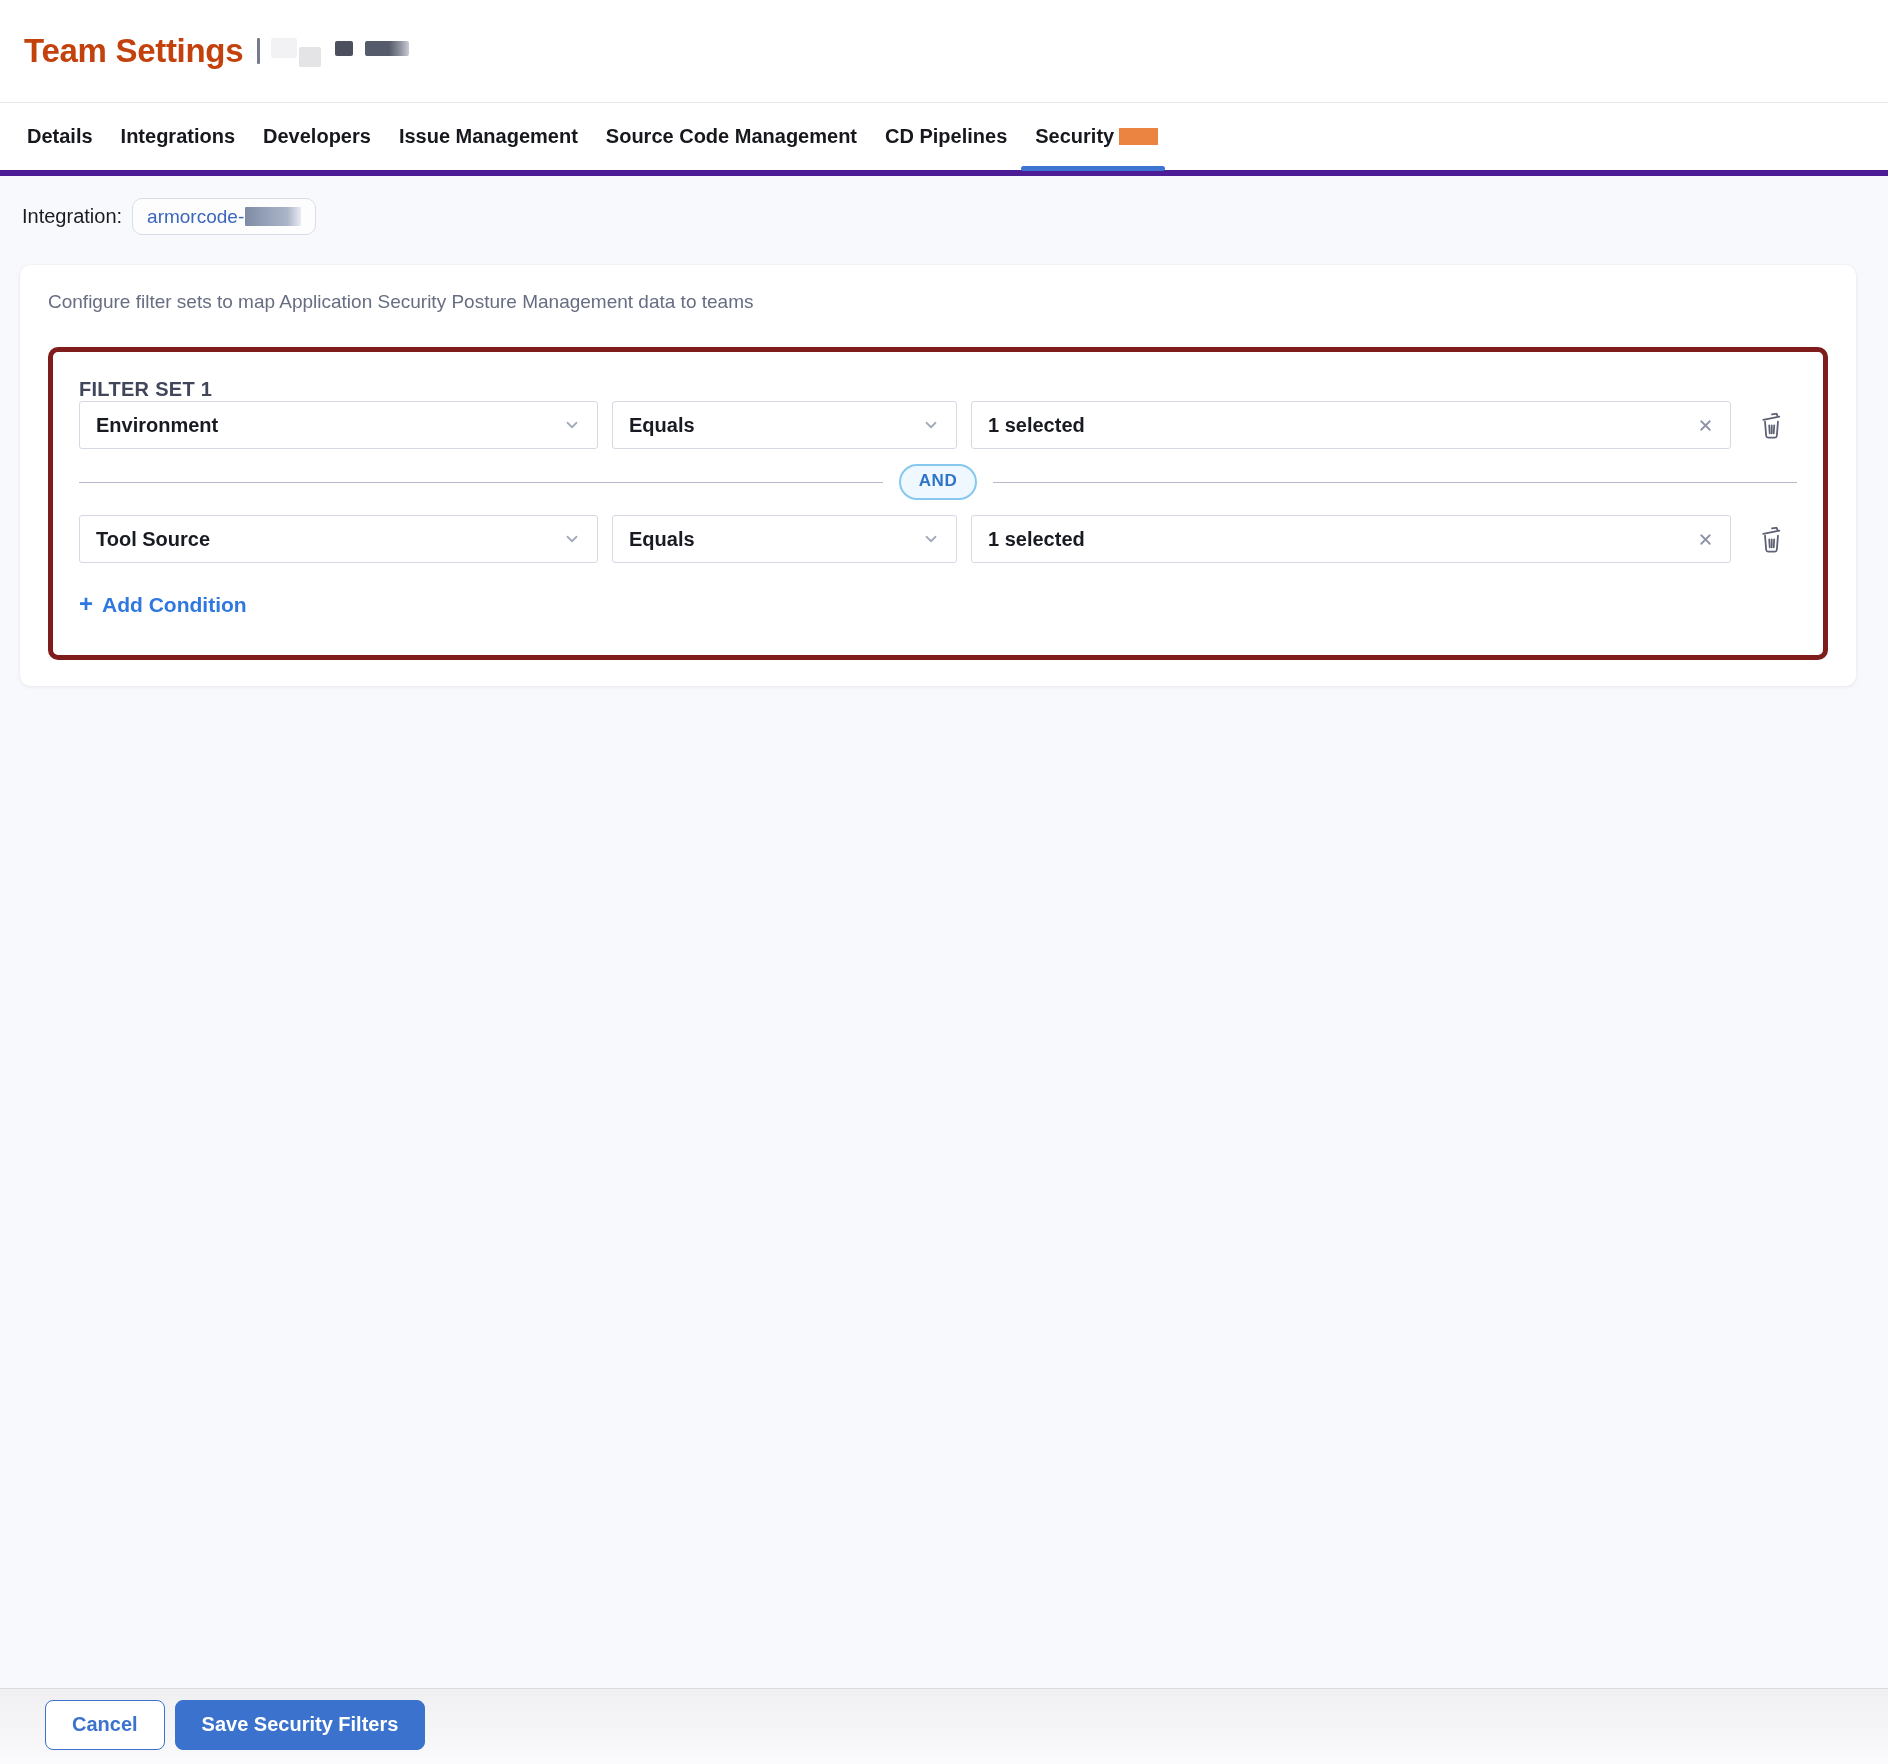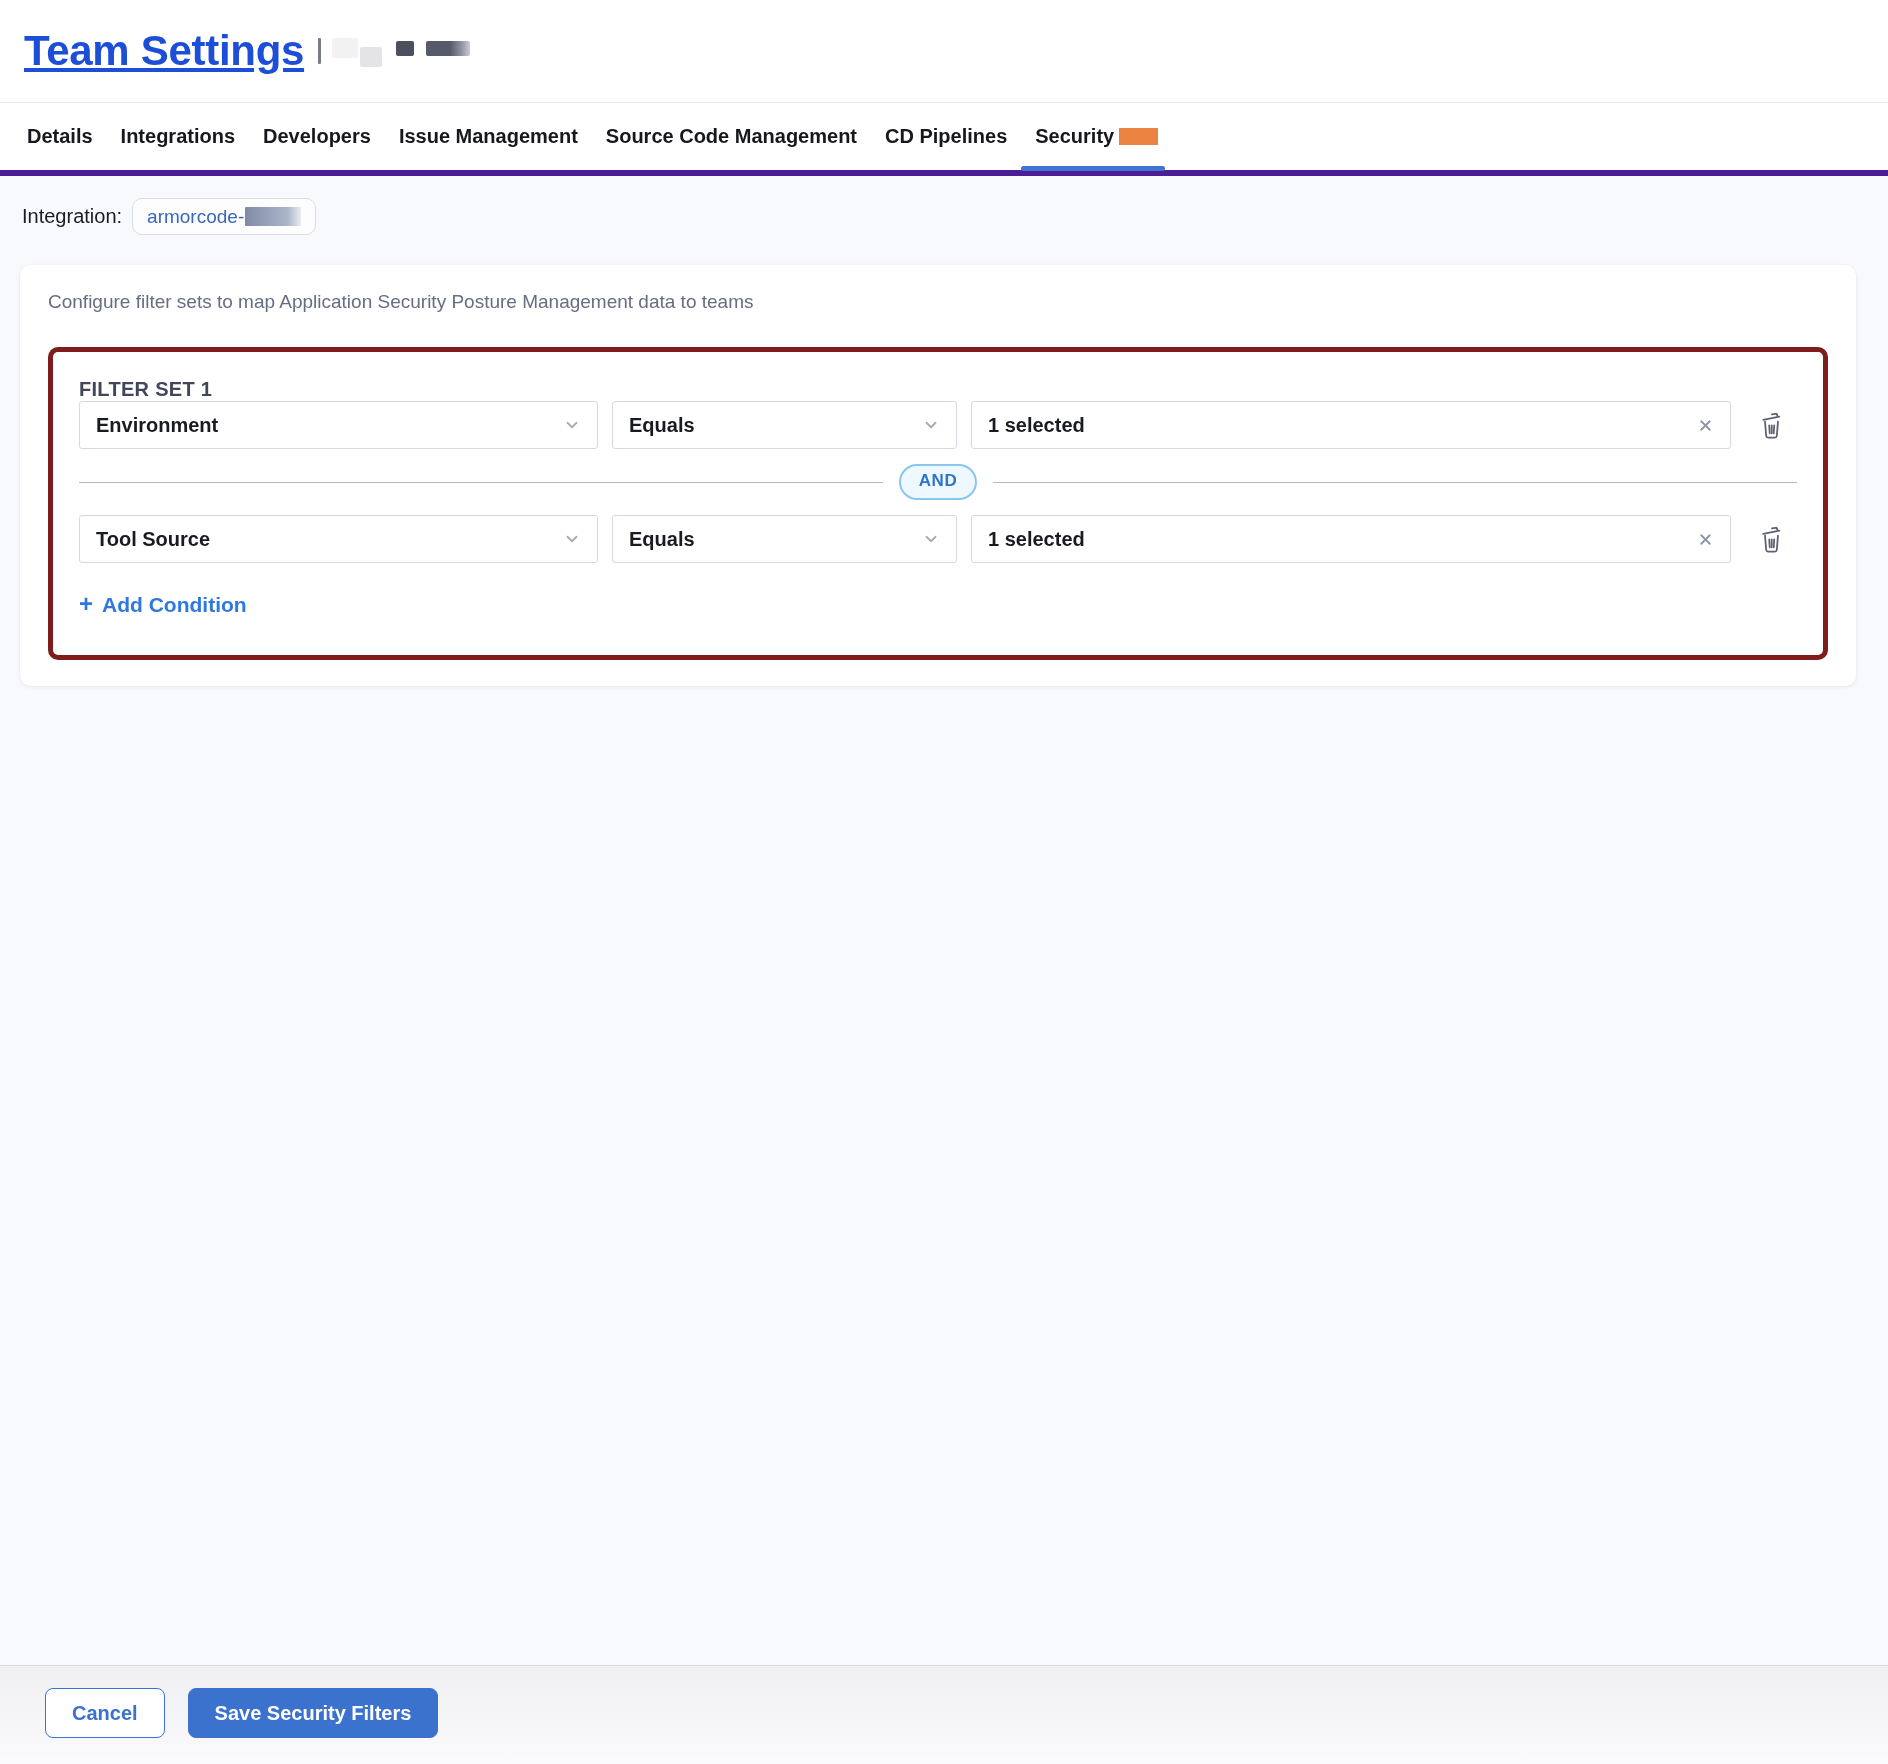--- a/index.html
+++ b/index.html
@@ -16,25 +16,24 @@
   
   .page-header {
     height: 102px;
     display: flex;
     align-items: center;
     padding: 0 24px;
     background: #ffffff;
     flex: 0 0 auto;
   }
   .page-title {
-    font-size: 42px;
+    font-size: 33px;
     font-weight: 700;
     letter-spacing: -0.3px;
-    color: #1d4ed8;
-    text-decoration: underline;
+    color: #c2410c;
   }
   .title-sep {
     width: 3px; height: 26px;
     background: #787b8c;
     margin: 0 11px 0 14px;
     border-radius: 1px;
   }
   .redact { display: inline-block; border-radius: 2px; }
   .redact.r1 { width: 26px; height: 20px; background: #f2f2f4; margin-right: 2px; margin-top: -6px;}
   .redact.r2 { width: 22px; height: 20px; background: #e4e4e7; margin-right: 14px; margin-top: 12px;}
@@ -193,26 +192,26 @@
     color: #2e78e0;
     font-size: 21px;
     font-weight: 700;
     cursor: pointer;
   }
   .add-condition .plus { font-size: 24px; font-weight: 700; line-height: 1; margin-top: -2px; }
 
   
   .footer {
     flex: 0 0 auto;
-    height: 99px;
+    height: 76px;
     border-top: 1px solid #dadade;
     background: linear-gradient(180deg, #f0f0f2 0%, #f7f7f9 70%, #fbfbfd 100%);
     display: flex;
     align-items: center;
-    gap: 23px;
+    gap: 10px;
     padding: 0 0 4px 45px;
   }
   .btn {
     font-family: "Liberation Sans", sans-serif;
     font-size: 20px;
     font-weight: 700;
     border-radius: 8px;
     height: 50px;
     padding: 0 26px;
     cursor: pointer;

